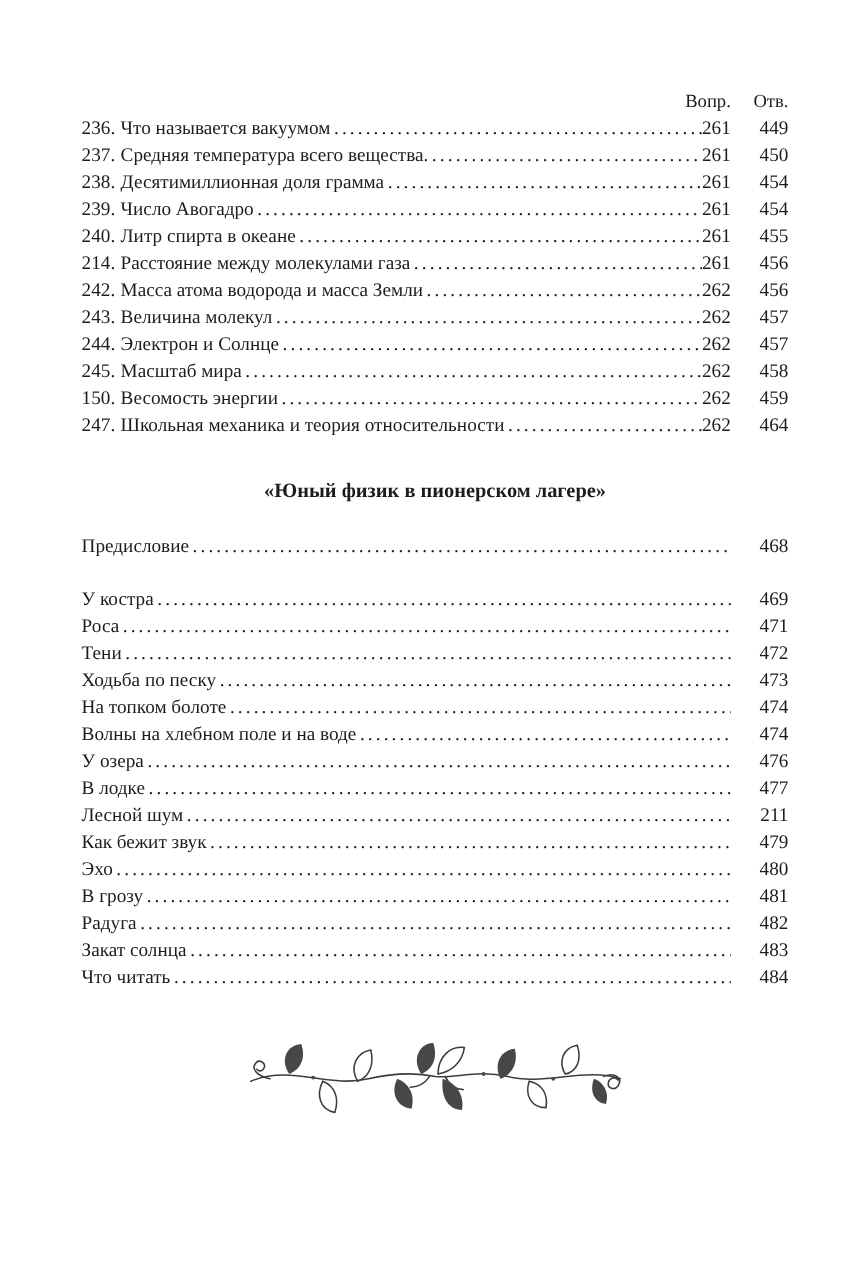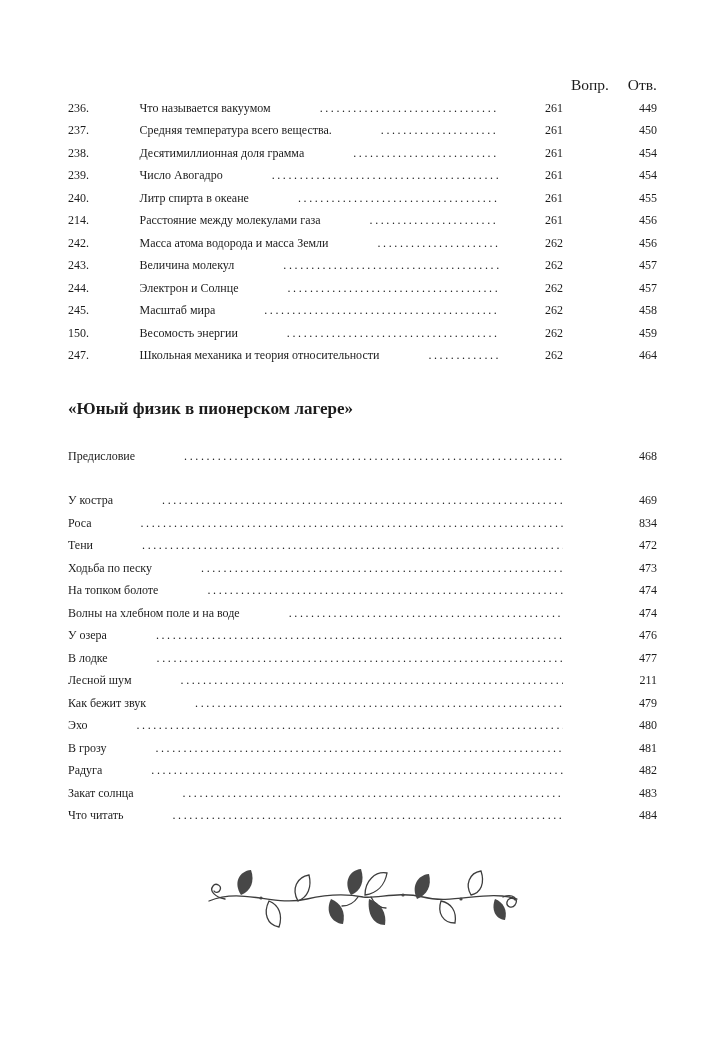--- a/index.html
+++ b/index.html
@@ -18,42 +18,41 @@
   .header-row {
     display:flex;
     justify-content:flex-end;
     font-size:15.5px;
     line-height:22.5px;
   }
   .header-row .hq { text-align:right; }
   .header-row .ha { width:48px; text-align:right; }
   .row {
     display:flex;
-    font-size:12px;
+    font-size:16px;
     line-height:22.5px;
-    gap:46px;
   }
   .row > span { flex:none; white-space:nowrap; }
   .row .num { margin-right:4.5px; }
   .row .dots {
     flex:1 1 0;
     min-width:8px;
     overflow:hidden;
     white-space:nowrap;
     padding-left:3px;
   }
   .row .dots::after {
     content:"................................................................................................................................................................";
     letter-spacing:2.6px;
   }
   .row .pq { text-align:right; }
   .row .pa { width:48px; text-align:right; }
   .section-title {
     margin:30px 0 0 0;
-    text-align:left;
+    text-align:center;
     font-size:17px;
     font-weight:bold;
     line-height:24px;
   }
   #preface { margin-top:24px; }
   #section-toc { margin-top:22px; }
   .ornament {
     margin-top:34px;
     text-align:center;
   }
@@ -167,21 +166,21 @@
 
   <div id="section-toc">
       <div class="row">
         <span class="t">У костра</span>
         <span class="dots"></span>
         <span class="pa">469</span>
       </div>
       <div class="row">
         <span class="t">Роса</span>
         <span class="dots"></span>
-        <span class="pa">834</span>
+        <span class="pa">471</span>
       </div>
       <div class="row">
         <span class="t">Тени</span>
         <span class="dots"></span>
         <span class="pa">472</span>
       </div>
       <div class="row">
         <span class="t">Ходьба по песку</span>
         <span class="dots"></span>
         <span class="pa">473</span>

